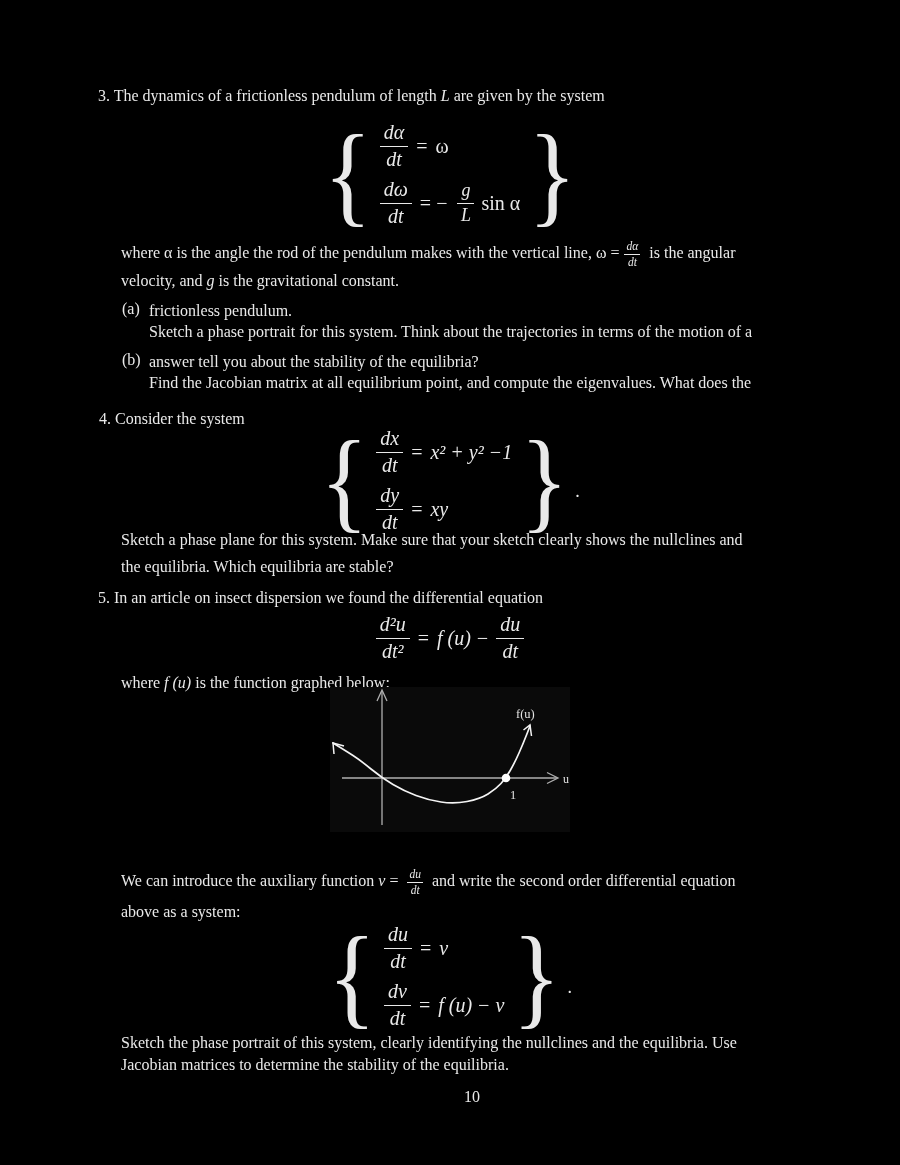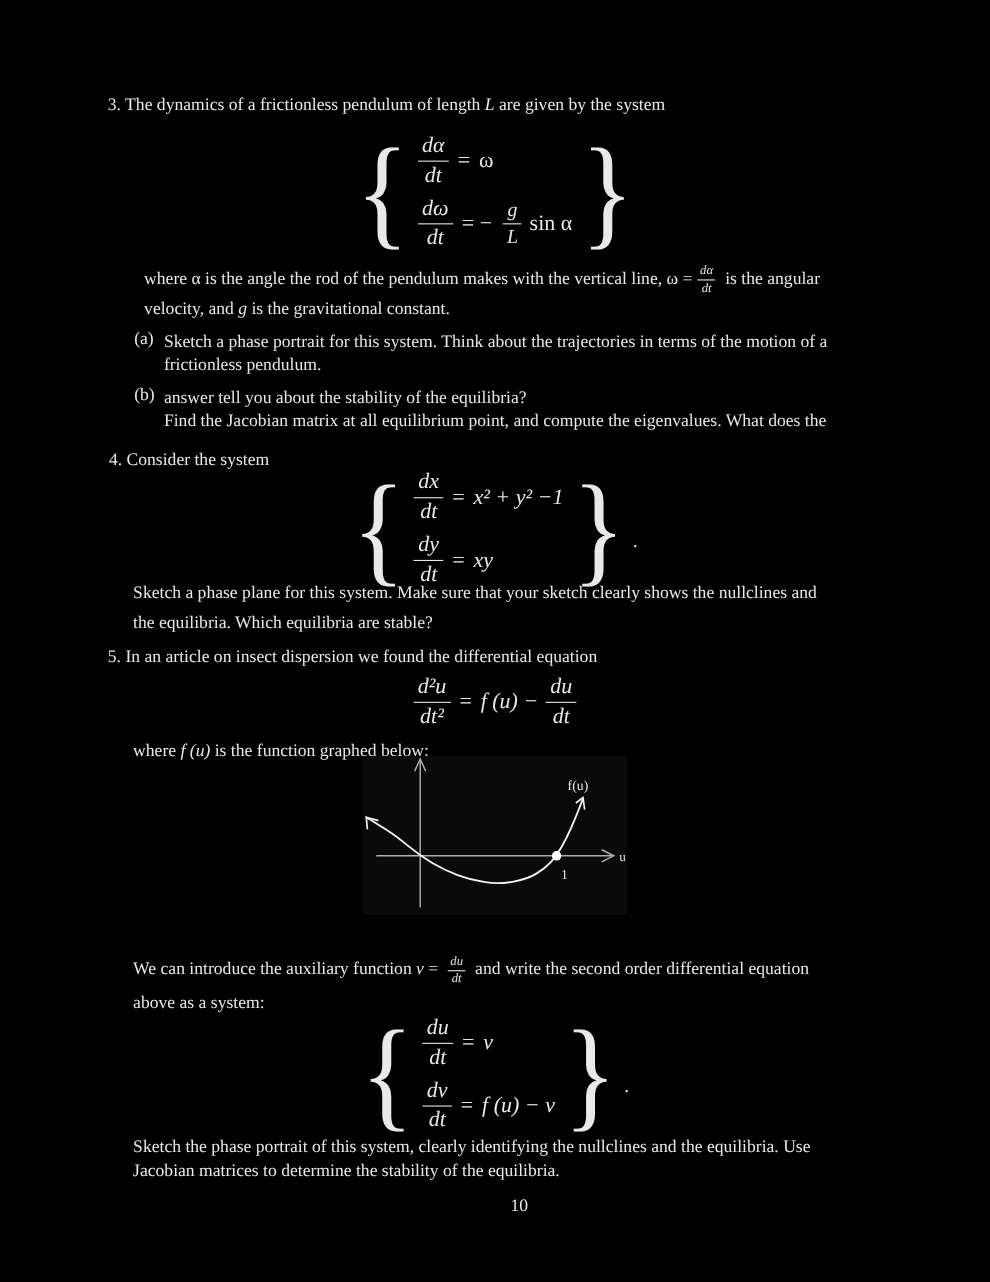--- a/index.html
+++ b/index.html
@@ -86,37 +86,37 @@
               <span class="fnum">g</span>
               <span class="fden">L</span>
             </span>
           <span class="rhs" style="margin-left:5px;">sin α</span>
         </div>
       </div>
       <span class="brace">}</span>
     </div>
   </div>
 
-  <div class="abs wherepara" style="left:131px; top:228px;">
+  <div class="abs wherepara" style="left:121px; top:228px;">
     <div class="line">
       <span>where α is the angle the rod of the pendulum makes with the vertical line, ω =</span><span class="ifrac">
           <span class="fnum">dα</span>
           <span class="fden">dt</span>
         </span><span> is the angular</span>
     </div>
     <div class="line">
       <span>velocity, and </span><span class="var">g</span><span> is the gravitational constant.</span>
     </div>
   </div>
 
   <div class="abs item" style="left:122px; top:288px;">
     <div class="ilabel">(a)</div>
     <div class="ilines">
+      <div class="line">frictionless pendulum.</div>
       <div class="line">Sketch a phase portrait for this system. Think about the trajectories in terms of the motion of a</div>
-      <div class="line">frictionless pendulum.</div>
     </div>
   </div>
 
   <div class="abs item" style="left:122px; top:339px;">
     <div class="ilabel">(b)</div>
     <div class="ilines">
       <div class="line">answer tell you about the stability of the equilibria?</div>
       <div class="line">Find the Jacobian matrix at all equilibrium point, and compute the eigenvalues. What does the</div>
     </div>
   </div>

